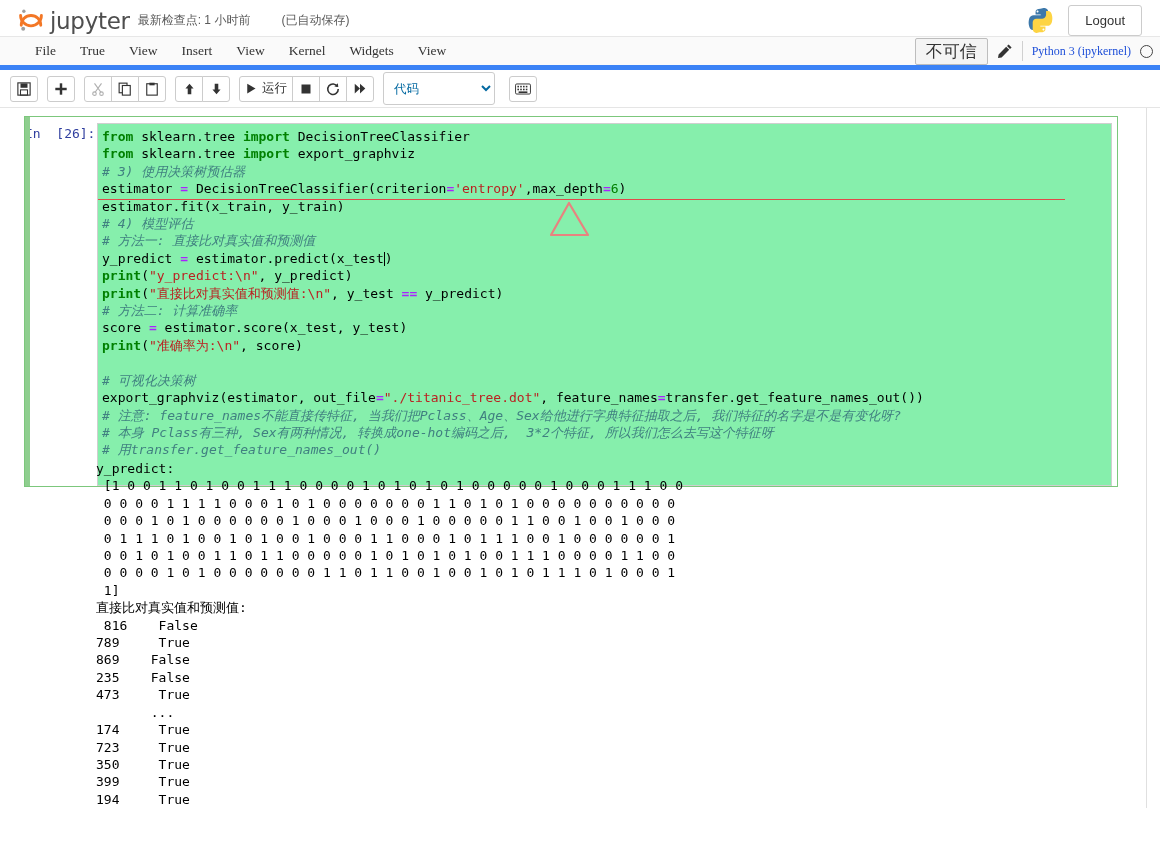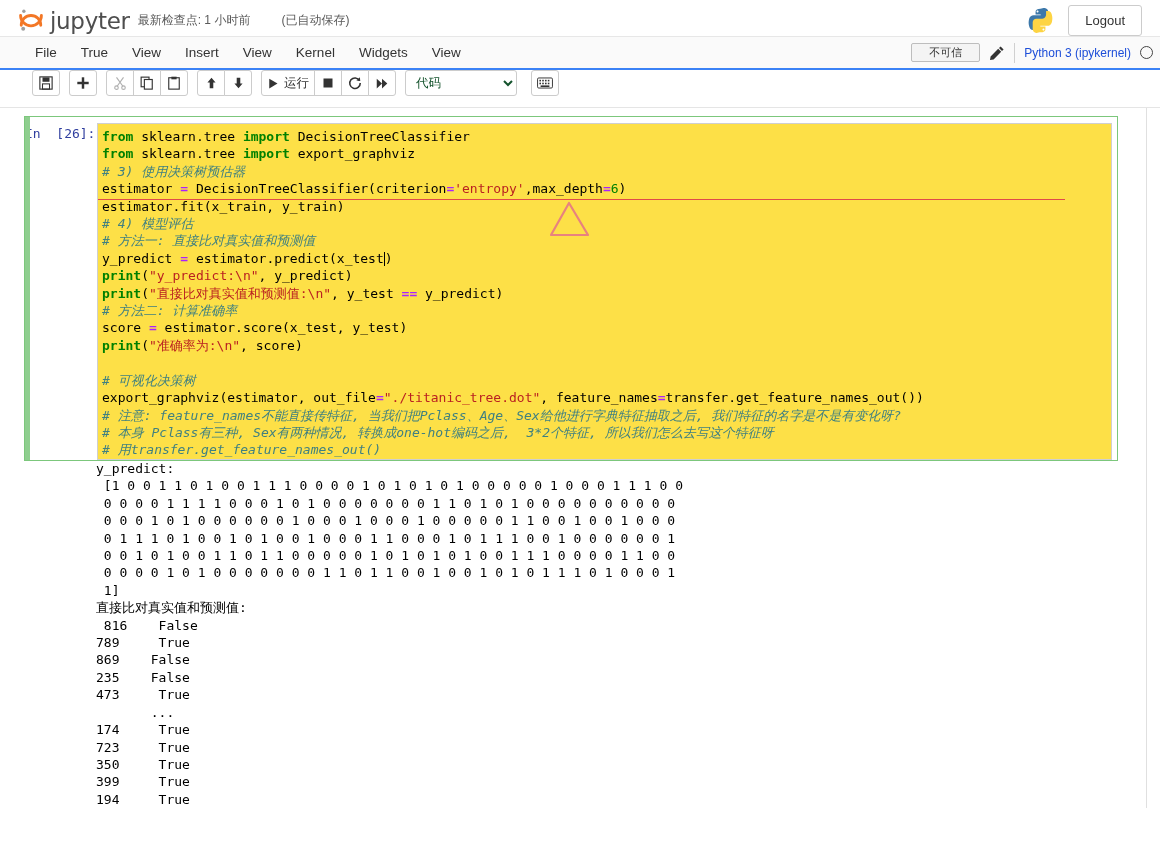--- a/index.html
+++ b/index.html
@@ -68,47 +68,48 @@
     border-radius: 3px;
     padding: 7px 16px;
     cursor: pointer;
     font-family: "Liberation Sans", sans-serif;
   }
 
   
   #menubar {
     height: 33px;
     background: #fafafa;
-    border-bottom: 2px solid #3b82f6;
+    border-bottom: 5px solid #3b82f6;
     display: flex;
     align-items: center;
     padding-left: 23px;
     position: relative;
+    font-family: Liberation Serif, serif;
   }
   .menu-item {
     font-size: 13.5px;
     color: #333333;
     padding: 6px 12px;
     cursor: pointer;
     white-space: nowrap;
   }
   #menubar-right {
     margin-left: auto;
     display: flex;
     align-items: center;
     gap: 9px;
     padding-right: 7px;
   }
   #trust-badge {
-    font-size: 11px;
+    font-size: 17px;
     color: #333;
     border: 1px solid #bdbdbd;
     background: #f4f4f4;
     border-radius: 2px;
-    padding: 1px 17px;
+    padding: 1px 10px;
     cursor: pointer;
     text-align: center;
   }
   .pencil-icon { width: 16px; height: 16px; display:block; cursor:pointer;}
   .menubar-sep {
     width: 1px; height: 20px; background: #d0d0d0;
   }
   #kernel-name {
     font-size: 12px; color: #1d4ed8;
   }
@@ -118,22 +119,22 @@
     border-radius: 50%;
     display: inline-block;
   }
 
   
   #toolbar {
     height: 38px;
     background: #ffffff;
     border-bottom: 1px solid #e5e5e5;
     display: flex;
-    align-items: flex-start;
-    padding-left: 32px;
+    align-items: center;
+    padding-left: 10px;
     gap: 0px;
   }
   .tb-group { display: flex; align-items: center; margin-right: 9px; }
   .tb-btn {
     height: 26px;
     min-width: 28px;
     border: 1px solid #cccccc;
     background: #fff;
     display: flex;
     align-items: center;
@@ -143,27 +144,27 @@
     font-size: 12px;
     color: #333;
     margin-left: -1px;
   }
   .tb-group .tb-btn:first-child { margin-left: 0; border-radius: 3px 0 0 3px; }
   .tb-group .tb-btn:last-child  { border-radius: 0 3px 3px 0; }
   .tb-group .tb-btn:only-child  { border-radius: 3px; }
   .tb-btn svg { display: block; }
   .tb-run-label { font-size: 12.5px; margin-left: 5px; color:#333; }
   #cell-type-select {
-    height: 26px;
+    height: 33px;
     width: 112px;
     border: 1px solid #cccccc;
     border-radius: 3px;
     background: #fff;
     font-size: 12.5px;
-    color: #14532d;
+    color: #0369a1;
     padding-left: 6px;
     font-family: "Liberation Sans", sans-serif;
     margin-right: 14px;
     cursor: pointer;
   }
 
   
   #notebook-body {
     position: relative;
     height: 700px;
@@ -197,23 +198,23 @@
     padding-right: 10px;
     padding-top: 3px;
     color: #303f9f;
     font-family: "DejaVu Sans Mono", monospace;
     font-size: 13px;
     white-space: pre;
     user-select: none;
   }
   #code-area {
     flex: 1;
-    background: #fde047;
+    background: #86efac;
     border: 1px solid #cfcfcf;
-    padding: 4px 4px 0 4px;
+    padding: 4px 4px 26px 4px;
     margin-right: 5px;
     position: relative;
   }
   pre.code {
     margin: 0;
     font-family: "DejaVu Sans Mono", monospace;
     font-size: 13px;
     line-height: 17.4px;
     white-space: pre;
     color: #000000;

